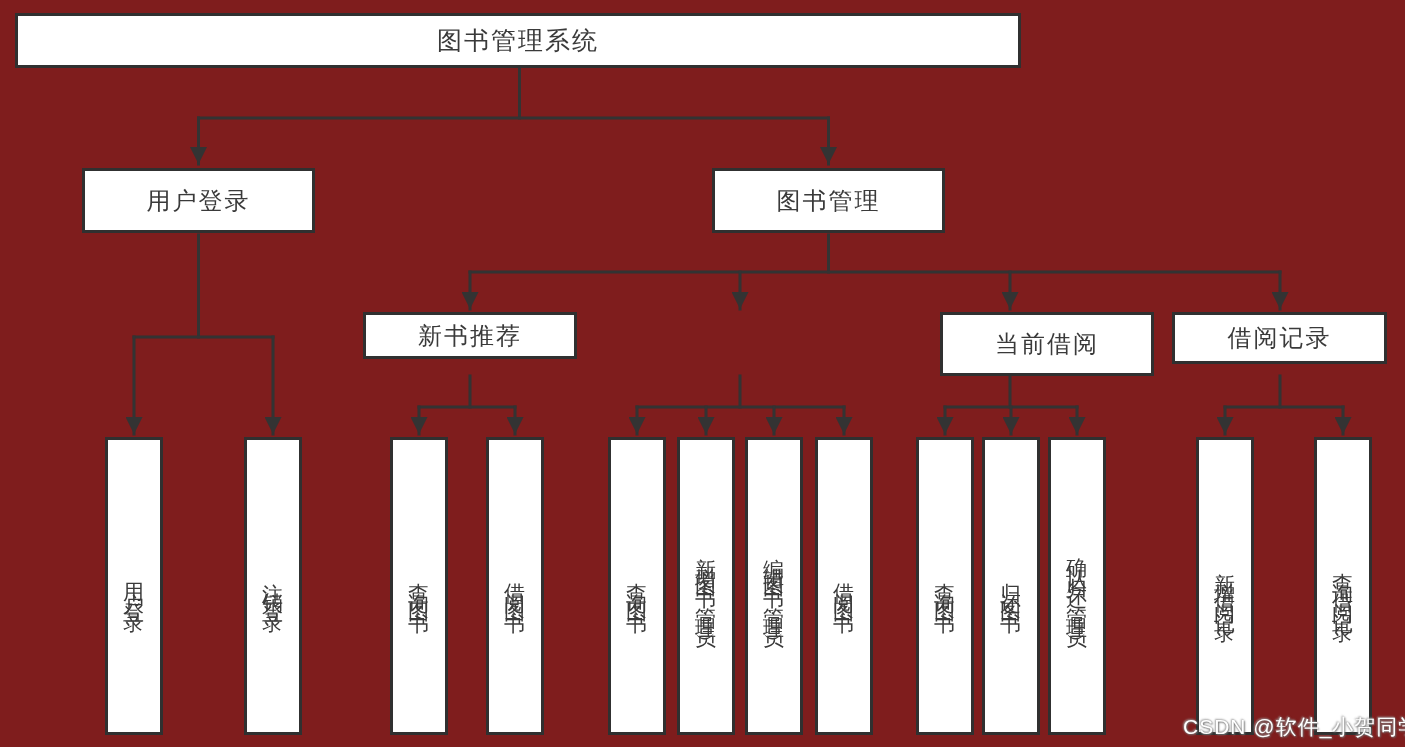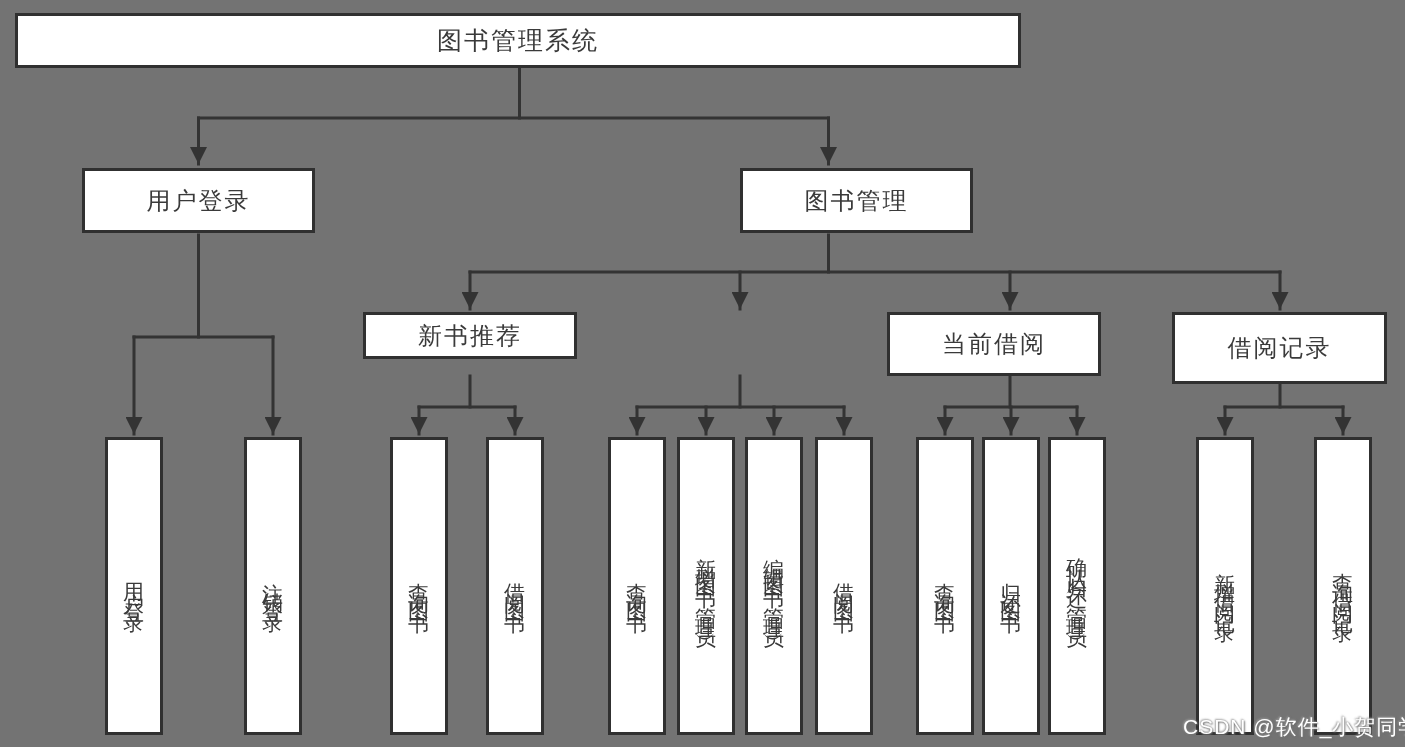--- a/index.html
+++ b/index.html
@@ -1,17 +1,17 @@
 <!DOCTYPE html>
 <html><head>
 <meta charset="utf-8">
 <style>
   html,body{margin:0;padding:0;background:#ffffff;}
   body{font-family:"Liberation Sans","DejaVu Sans",sans-serif;}
-  .canvas{position:relative;width:1405px;height:747px;background:#737373;overflow:hidden;}
+  .canvas{position:relative;width:1405px;height:747px;background:#7f1d1d;overflow:hidden;}
   .connectors{position:absolute;left:0;top:0;z-index:0;}
   .box{
     position:absolute;z-index:1;box-sizing:border-box;
     border:3px solid #303030;background:#ffffff;color:#3a3a3a;
     display:flex;align-items:center;justify-content:center;
   }
   .h{font-size:24px;letter-spacing:2px;white-space:nowrap;}
   .root{font-size:25px;}
   .v{
     writing-mode:vertical-rl;text-orientation:mixed;
@@ -86,25 +86,25 @@
       <line x1="1280" y1="376" x2="1280" y2="407"></line>
       <line x1="1225" y1="407" x2="1343" y2="407"></line>
       <line x1="1225" y1="407" x2="1225" y2="434" marker-end="url(#ah)"></line>
       <line x1="1343" y1="407" x2="1343" y2="434" marker-end="url(#ah)"></line>
     </g>
   </svg>
 
   <div class="box h root" style="left:15px;top:13px;width:1006px;height:55px;">图书管理系统</div>
 
   <div class="box h" style="left:82px;top:168px;width:233px;height:65px;">用户登录</div>
-  <div class="box h" style="left:712px;top:168px;width:233px;height:65px;margin-left:28px;">图书管理</div>
+  <div class="box h" style="left:712px;top:168px;width:233px;height:65px;">图书管理</div>
 
   <div class="box h" style="left:363px;top:312px;width:214px;height:47px;">新书推荐</div>
-  <div class="box h" style="left:887px;top:312px;width:214px;height:64px;">当前借阅</div>
-  <div class="box h" style="left:1172px;top:312px;width:215px;height:72px;">借阅记录</div>
+  <div class="box h" style="left:940px;top:312px;width:214px;height:64px;">当前借阅</div>
+  <div class="box h" style="left:1172px;top:312px;width:215px;height:52px;">借阅记录</div>
 
   <div class="box v" style="left:105px;top:437px;width:58px;height:298px;">用户登录</div>
   <div class="box v" style="left:244px;top:437px;width:58px;height:298px;">注销登录</div>
 
   <div class="box v" style="left:390px;top:437px;width:58px;height:298px;">查询图书</div>
   <div class="box v" style="left:486px;top:437px;width:58px;height:298px;">借阅图书</div>
 
   <div class="box v" style="left:608px;top:437px;width:58px;height:298px;">查询图书</div>
   <div class="box v" style="left:677px;top:437px;width:58px;height:298px;">新增图书（管理员）</div>
   <div class="box v" style="left:745px;top:437px;width:58px;height:298px;">编辑图书（管理员）</div>

